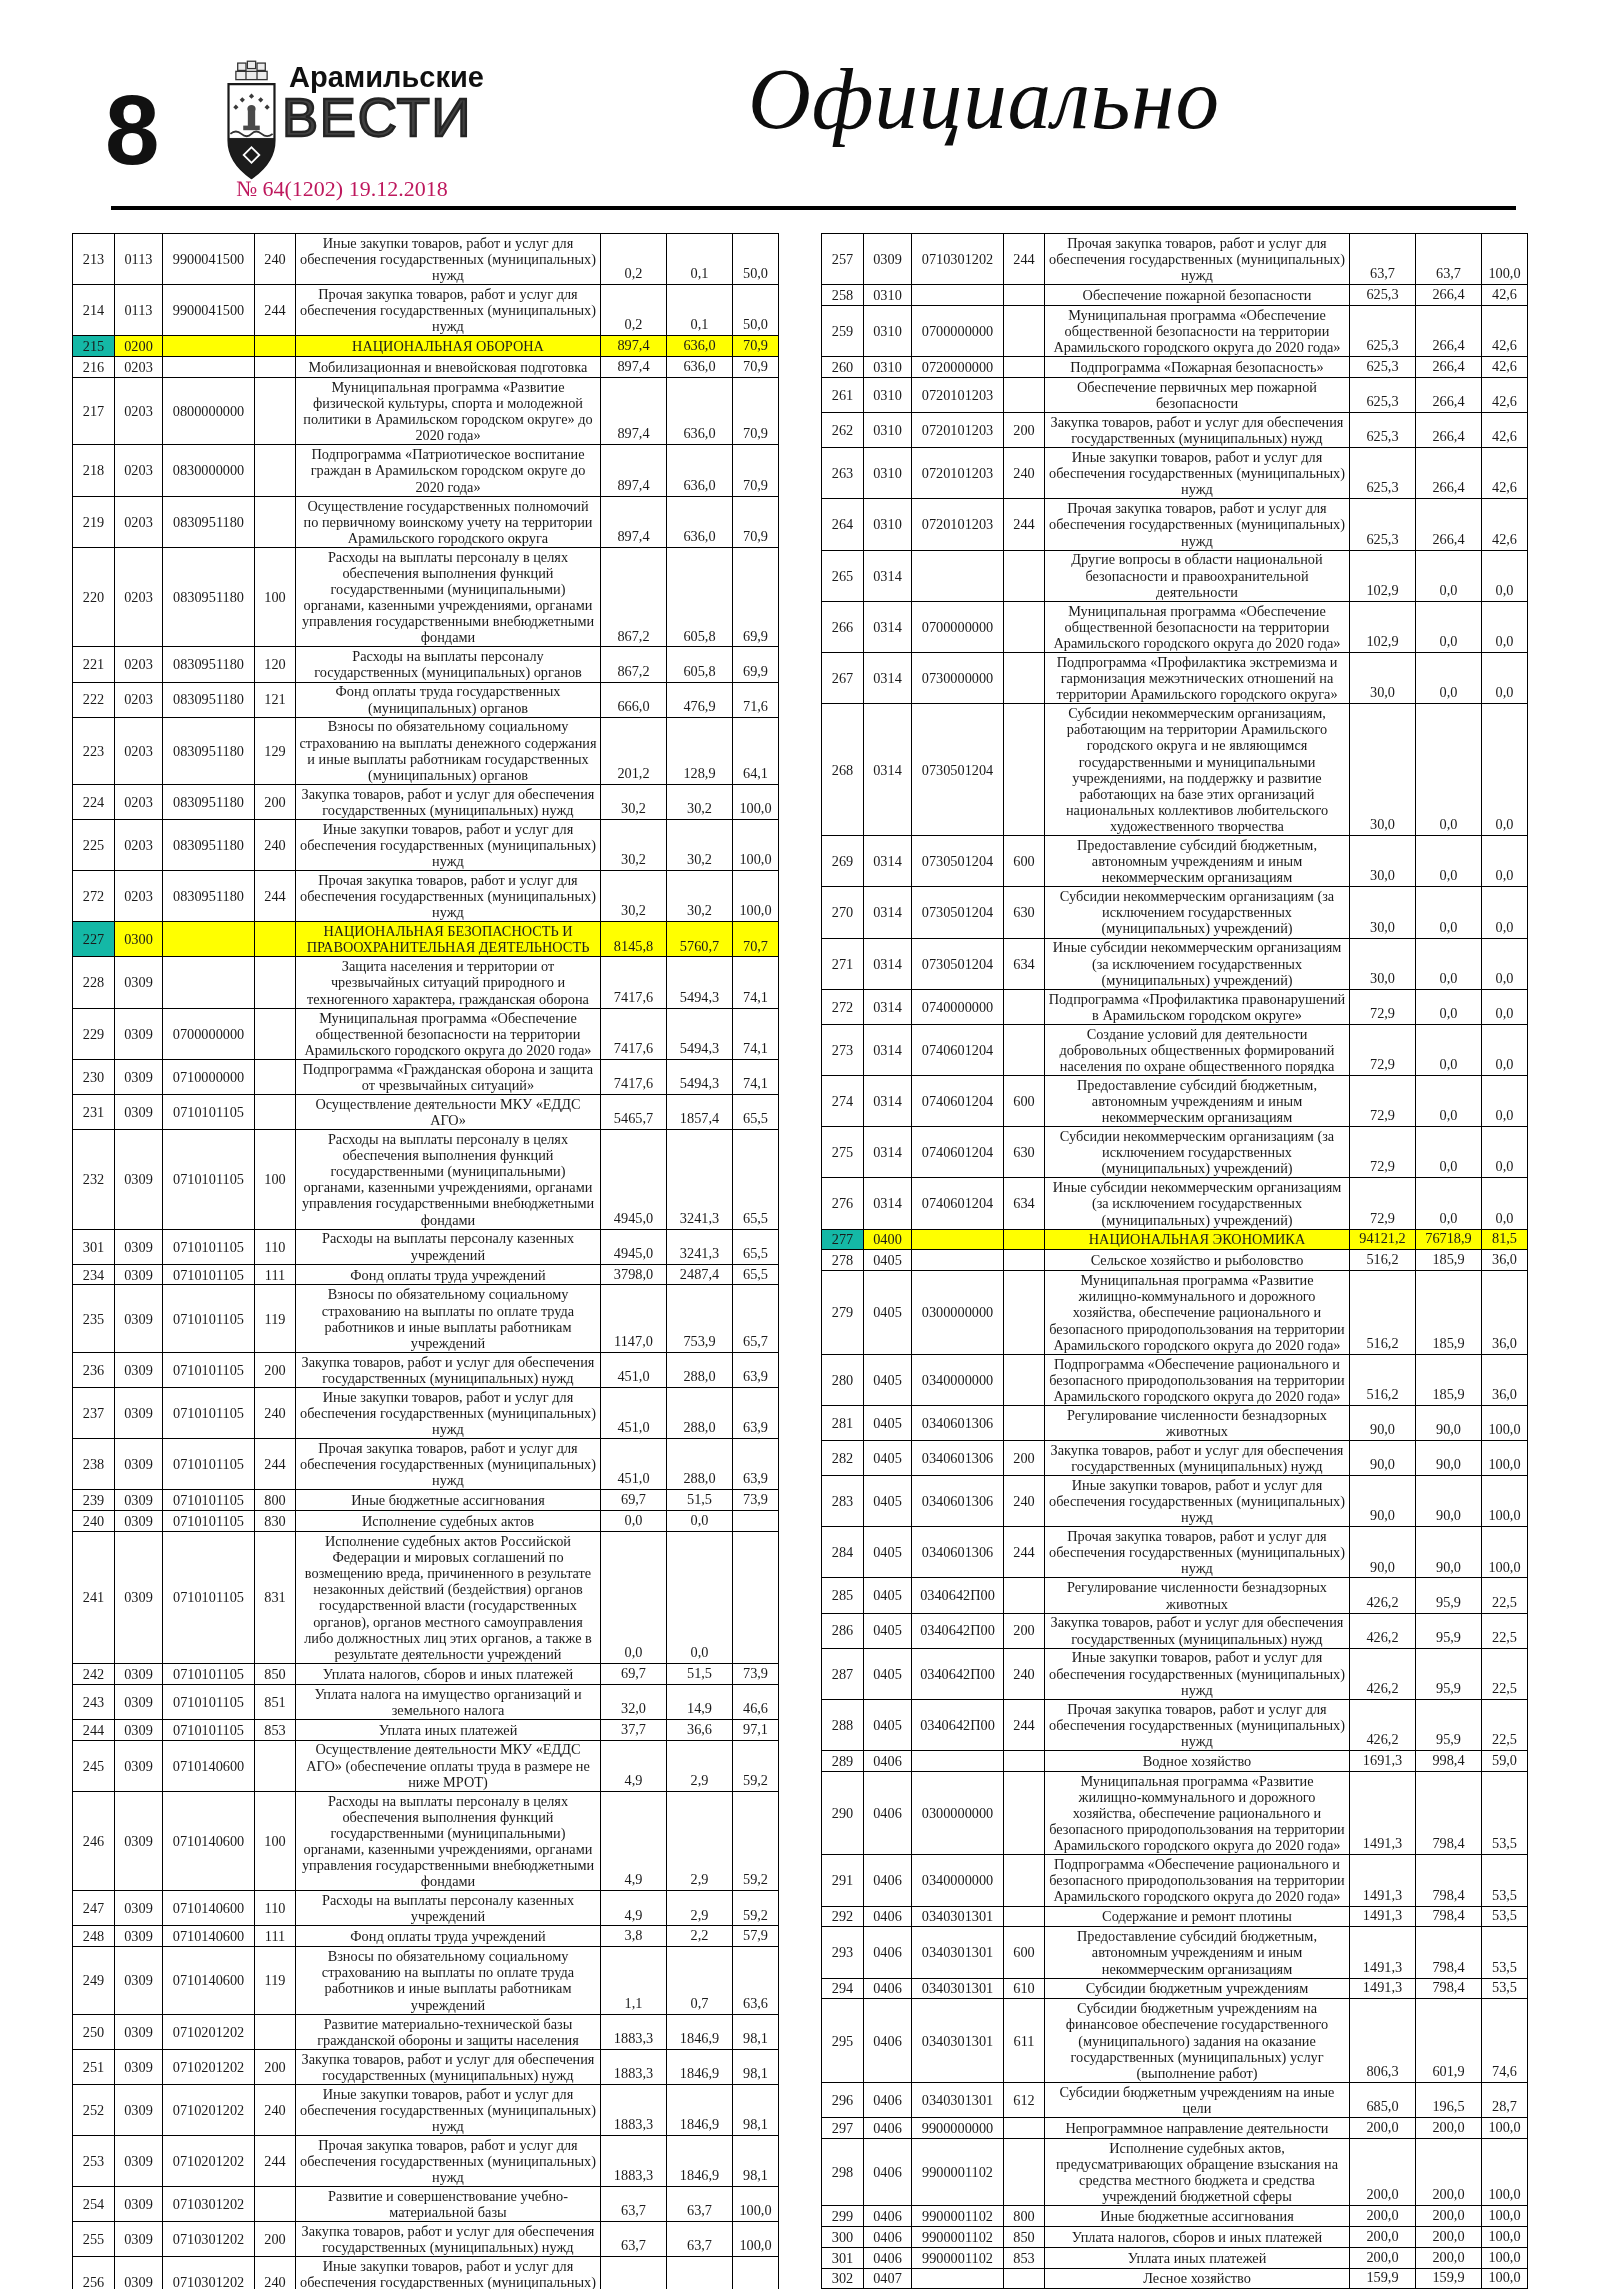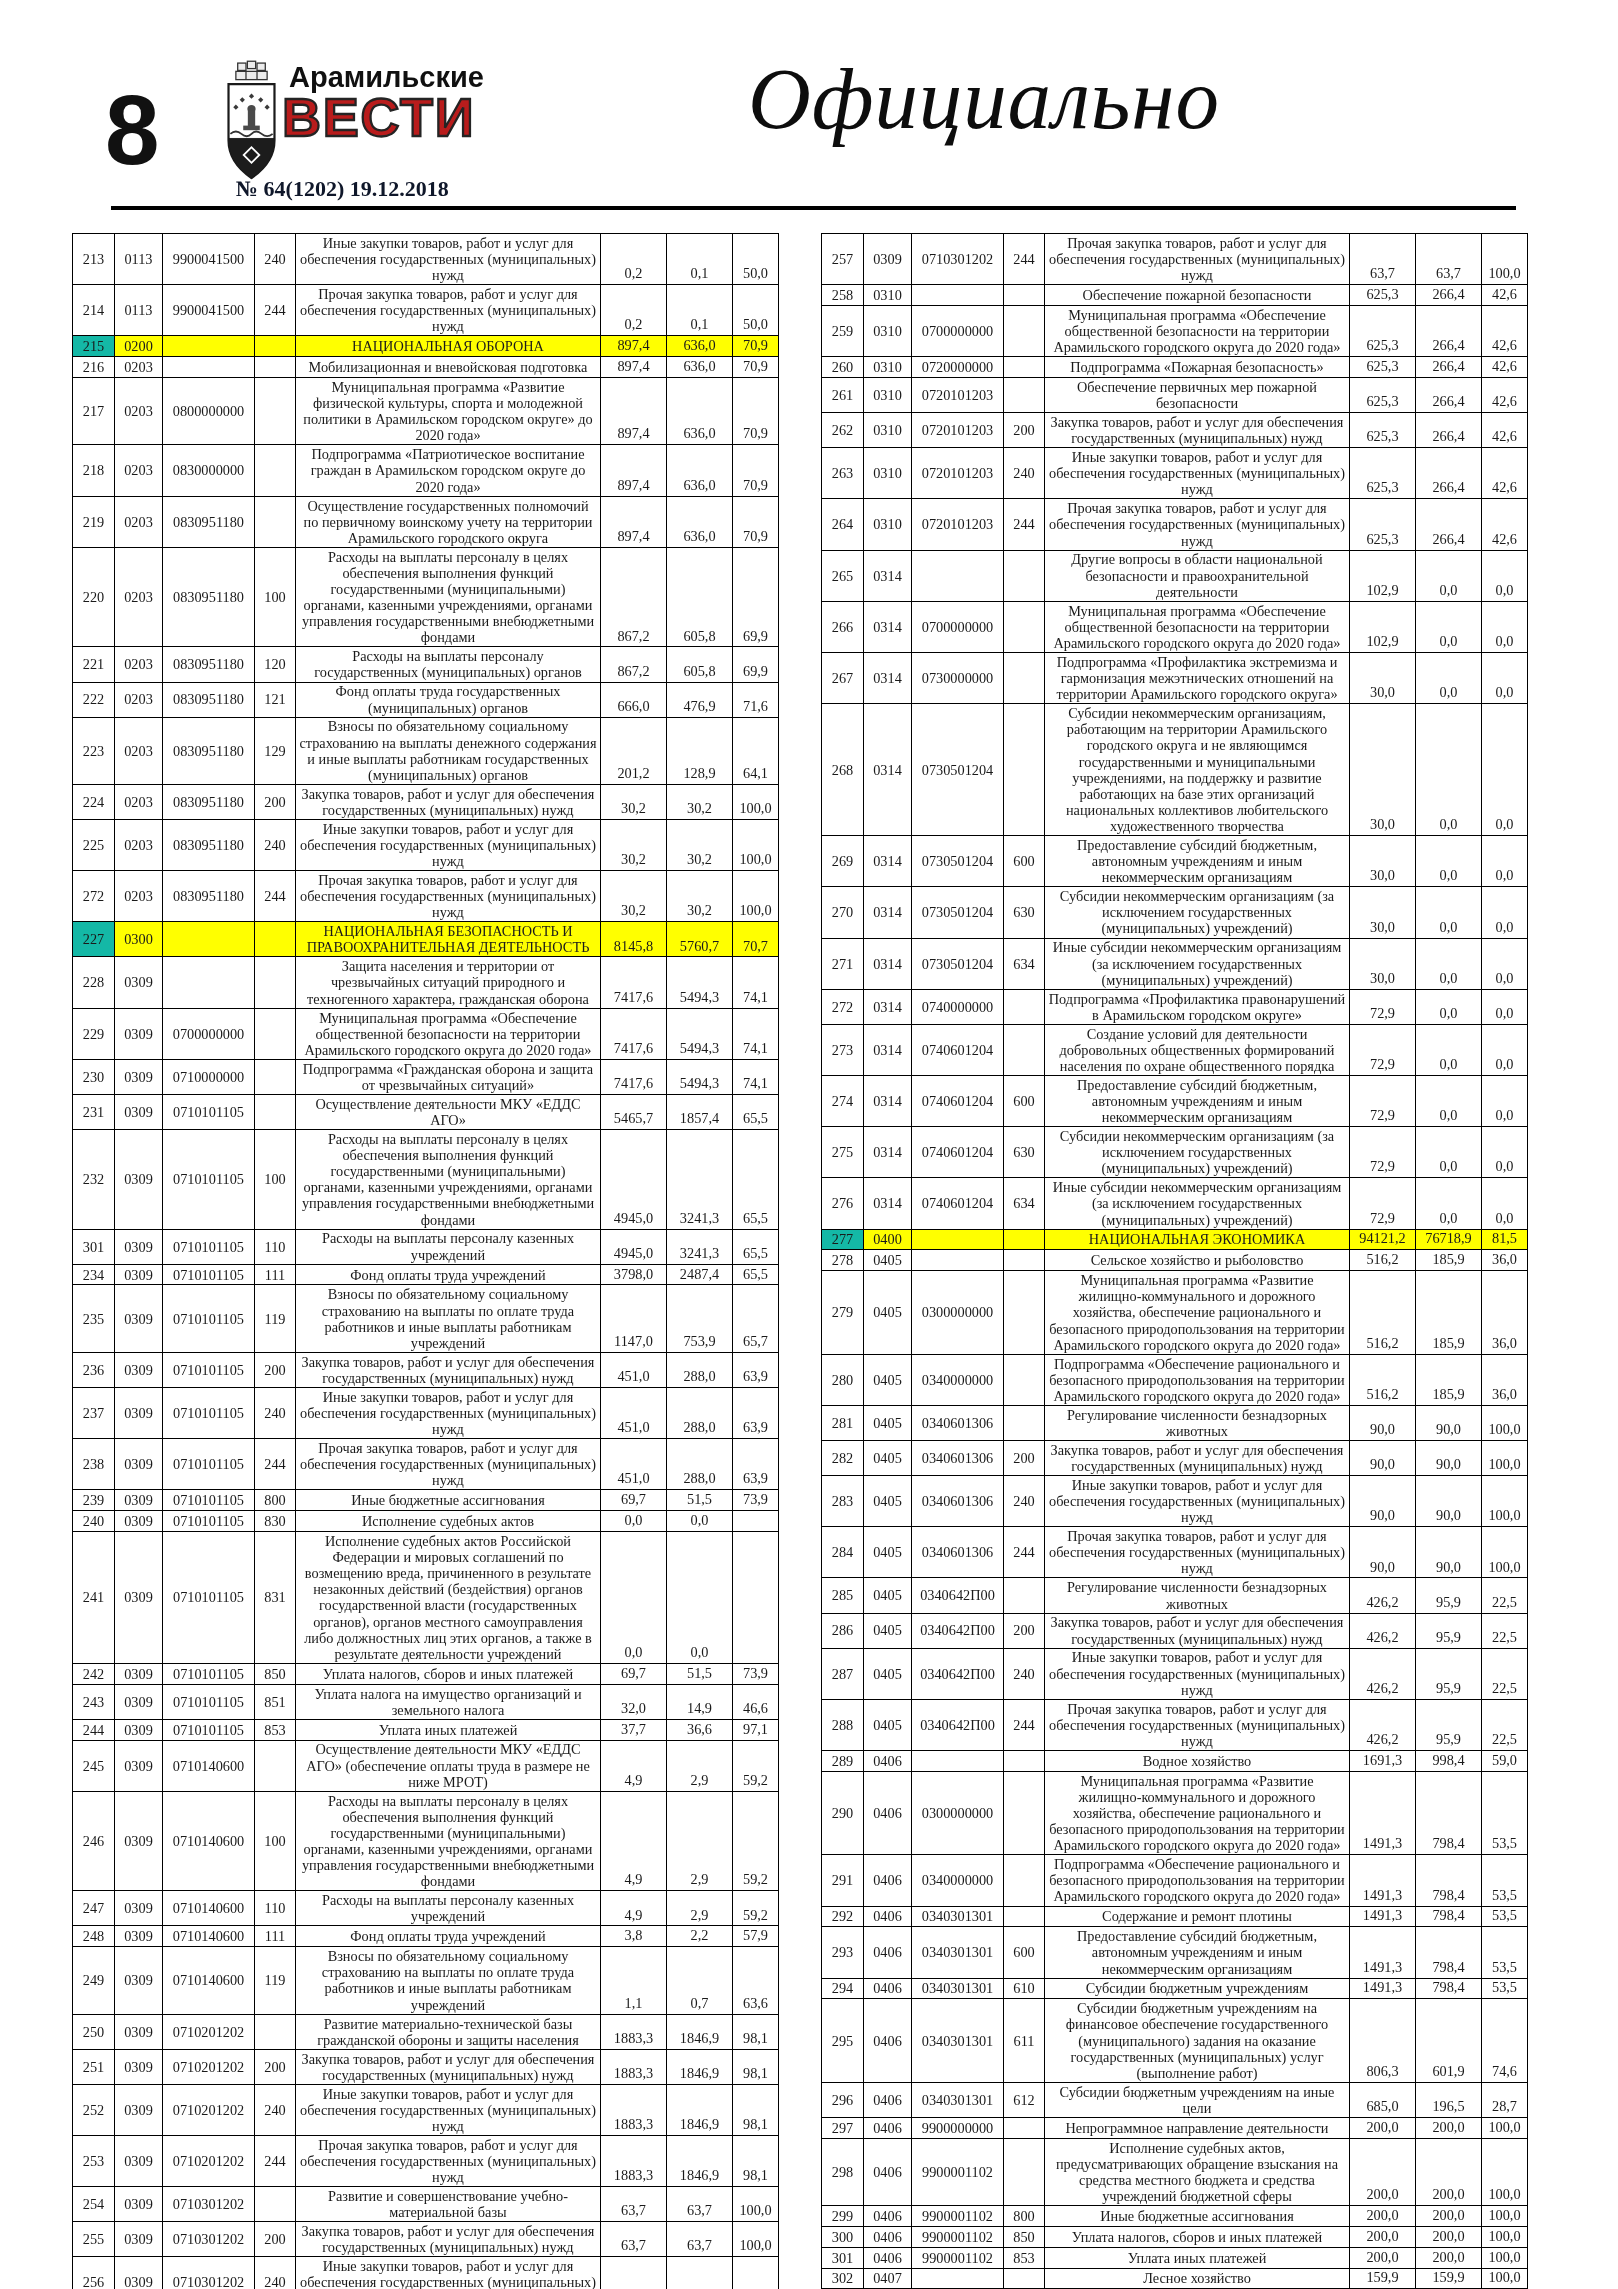--- a/index.html
+++ b/index.html
@@ -20,28 +20,28 @@
   }
   .logo{position:absolute;left:223px;top:59px;width:57px;height:124px;}
   .brand-top{
     position:absolute;left:289px;top:63px;
     font-family:"Liberation Sans", sans-serif;
     font-weight:bold;font-size:29px;line-height:1;color:#101010;
   }
   .brand-bottom{
     position:absolute;left:282px;top:90px;
     font-family:"Liberation Sans", sans-serif;
-    font-weight:bold;font-size:54px;line-height:1;
-    color:#b91c1c;
+    font-weight:normal;font-size:54px;line-height:1;
+    color:#404040;
     -webkit-text-stroke:2.3px #242424;
     letter-spacing:1.8px;
   }
   .issue{
     position:absolute;left:236px;top:177px;
-    font-size:22px;line-height:1.1;color:#0f172a;font-weight:bold;
+    font-size:22px;line-height:1.1;color:#be185d;
   }
   .section-title{
     position:absolute;left:748px;top:53px;
     font-family:"Liberation Serif", serif;
     font-style:italic;font-size:87px;line-height:1.05;
     color:#0d0d0d;letter-spacing:0.9px;
   }
   .header-rule{
     position:absolute;left:111px;top:206px;
     width:1405px;height:3.7px;background:#000;

